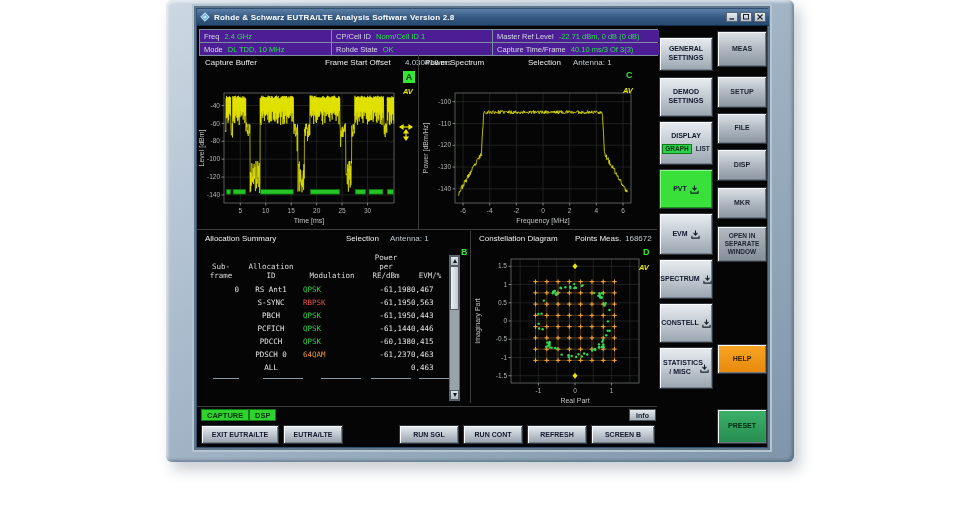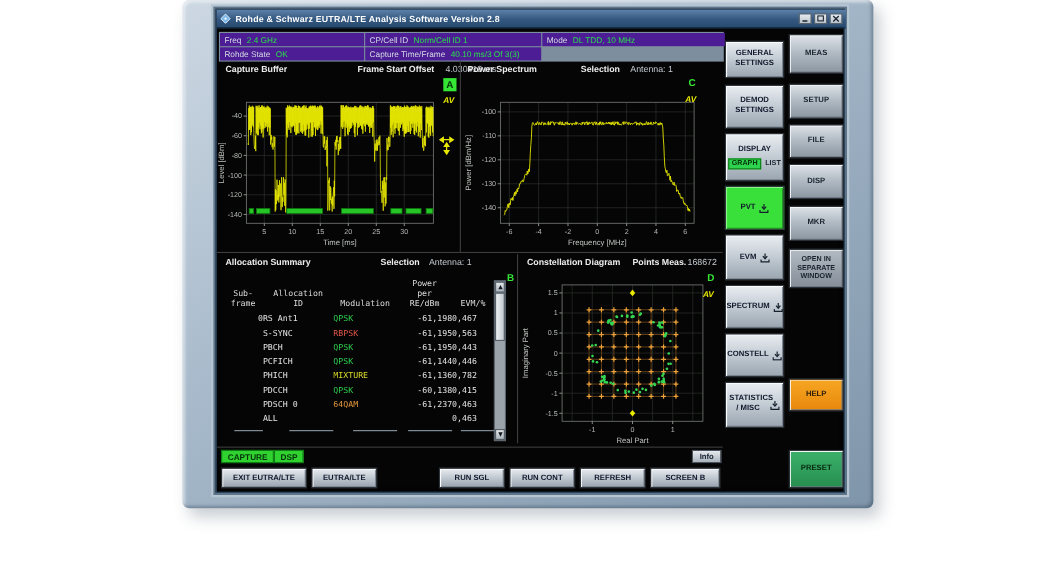--- a/index.html
+++ b/index.html
@@ -23,21 +23,21 @@
   .winbtn svg{display:block}
 
   
   .infotable{position:absolute;left:2px;top:20px;width:459px;height:27px;background:#7d8f9e;
     display:grid;grid-template-columns:131px 160px 166px;grid-template-rows:12px 12px;gap:1px;padding:1px}
   .icell{background:#4c1d95;display:flex;align-items:center;padding:0 4px;white-space:nowrap;overflow:hidden}
   .icell .lbl{color:#d3dce3;font-size:7.5px;margin-right:5px}
   .icell .val{color:#2be04a;font-size:7.5px}
 
   
-  .phead{position:absolute;color:#ececec;font-size:8px;font-weight:bold;white-space:nowrap}
+  .phead{position:absolute;color:#ececec;font-size:8px;font-weight:normal;white-space:nowrap}
   .pval{position:absolute;color:#c3cad0;font-size:8px;white-space:nowrap}
   .divider-v{position:absolute;width:1px;background:#3d3d3d}
   .divider-h{position:absolute;height:1px;background:#3d3d3d}
 
   .screen-badge{position:absolute;width:12px;height:12px;background:#35e635;color:#05320a;
     font-size:9px;font-weight:bold;display:flex;align-items:center;justify-content:center}
   .screen-letter{position:absolute;color:#35e635;font-size:9px;font-weight:bold}
   .trace-av{position:absolute;color:#e8e800;font-size:7.5px;font-weight:bold;font-style:italic}
 
   svg.chart{position:absolute;display:block}
@@ -45,21 +45,21 @@
   svg .axlab{font:7px "Liberation Sans",sans-serif;fill:#c0c5c0}
 
   .move-icon{position:absolute}
 
   
   .alloc{position:absolute;left:6px;top:238px;width:246px;font-family:"DejaVu Sans Mono",monospace;font-size:7.5px;color:#e4e4e4}
   .trow{display:flex;height:13px;align-items:center}
   .thead-row{height:36px;align-items:flex-end;padding-bottom:3px;color:#dcdcdc}
   .tcell{display:block;white-space:pre-line;overflow:hidden}
   .c-sub{width:36px;text-align:right}
-  .c-alloc{width:64px;text-align:left}
+  .c-alloc{width:64px;text-align:center}
   .c-mod{width:58px;text-align:left}
   .c-pow{width:50px;text-align:right}
   .c-evm{width:38px;}
   .thead-row .tcell{text-align:center}
   .mod-qpsk{color:#2fd24f}.mod-rbpsk{color:#e2574a}.mod-mixture{color:#d9d92a}.mod-qam64{color:#e6973b}
   .dashrow{display:flex;height:8px;align-items:center}
   .dash{border-top:1px solid #8d9aa4;height:0;display:block}
 
   
   .sbar{position:absolute;left:252px;top:246px;width:11px;height:146px;background:#9aa2aa;border:1px solid #5c656e}
@@ -126,20 +126,24 @@
       </div>
 
       <div class="infotable">
         <div class="icell">
             <span class="lbl">Freq</span>
             <span class="val">2.4 GHz</span>
           </div>
         <div class="icell">
             <span class="lbl">CP/Cell ID</span>
             <span class="val">Norm/Cell ID 1</span>
+          </div>
+        <div class="icell">
+            <span class="lbl">Master Ref Level</span>
+            <span class="val">-22.71 dBm, 0 dB (0 dB)</span>
           </div>
         <div class="icell">
             <span class="lbl">Mode</span>
             <span class="val">DL TDD, 10 MHz</span>
           </div>
         <div class="icell">
             <span class="lbl">Rohde State</span>
             <span class="val">OK</span>
           </div>
         <div class="icell">
@@ -308,27 +312,20 @@
               <span class="tcell c-mod mod-qpsk">QPSK</span>
               <span class="tcell c-pow">-61,195</span>
               <span class="tcell c-evm">0,443</span>
             </div>
             <div class="trow">
               <span class="tcell c-sub"></span>
               <span class="tcell c-alloc">PCFICH</span>
               <span class="tcell c-mod mod-qpsk">QPSK</span>
               <span class="tcell c-pow">-61,144</span>
               <span class="tcell c-evm">0,446</span>
-            </div>
-            <div class="trow">
-              <span class="tcell c-sub"></span>
-              <span class="tcell c-alloc">PHICH</span>
-              <span class="tcell c-mod mod-mixture">MIXTURE</span>
-              <span class="tcell c-pow">-61,136</span>
-              <span class="tcell c-evm">0,782</span>
             </div>
             <div class="trow">
               <span class="tcell c-sub"></span>
               <span class="tcell c-alloc">PDCCH</span>
               <span class="tcell c-mod mod-qpsk">QPSK</span>
               <span class="tcell c-pow">-60,138</span>
               <span class="tcell c-evm">0,415</span>
             </div>
             <div class="trow">
               <span class="tcell c-sub"></span>

